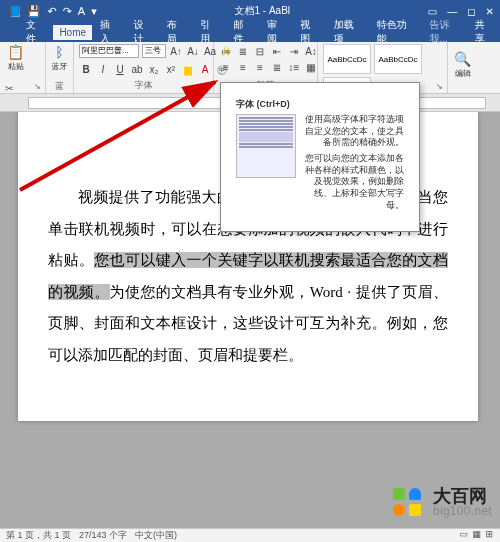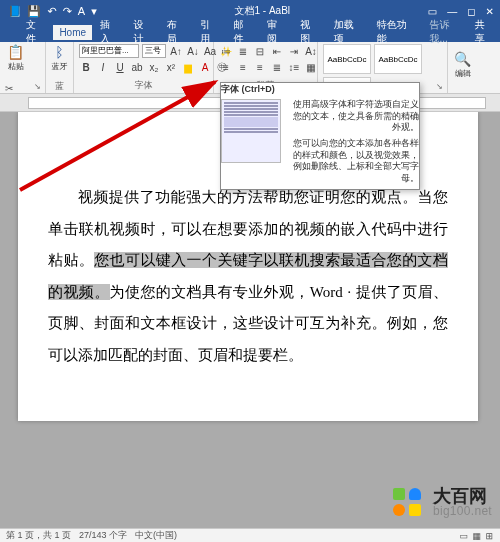--- a/index.html
+++ b/index.html
@@ -25,27 +25,27 @@
   .ribbon .icobtn { width: 14px; height: 14px; font-size: 10px; color: #444; display: flex; align-items: center; justify-content: center; }
   .ribbon .styleprev { width: 48px; height: 30px; border: 1px solid #ccc; background: #fff; display: flex; align-items: center; justify-content: center; font-size: 8px; }
   .ribbon .launcher { position: absolute; bottom: 1px; right: 1px; width: 10px; height: 10px; font-size: 8px; color: #666; }
   .rulerarea { background: #e6e6e6; height: 18px; border-bottom: 1px solid #c8c8c8; position: relative; }
   .ruler { position: absolute; left: 28px; right: 14px; top: 3px; height: 12px; background: #fff; border: 1px solid #bbb; }
   .docscroll { position: absolute; top: 112px; left: 0; right: 0; bottom: 14px; background: #ababab; overflow: hidden; }
   .page { position: absolute; left: 18px; top: 0; width: 460px; background: #fff; box-shadow: 0 0 4px rgba(0,0,0,0.3); padding: 70px 30px 50px 30px; font-size: 15px; line-height: 2.1; color: #000; font-family: SimSun, serif; text-align: justify; }
   .page .para { text-indent: 2em; }
   .page .hl { background: #bfbfbf; }
   .arrow { position: absolute; top: 0; left: 0; pointer-events: none; z-index: 50; }
-  .tooltip { position: absolute; left: 220px; top: 82px; width: 200px; background: #fff; border: 1px solid #8a8a8a; box-shadow: 2px 2px 6px rgba(0,0,0,0.25); font-size: 9px; color: #333; padding: 0; z-index: 40; }
+  .tooltip { position: absolute; left: 220px; top: 82px; width: 200px; background: #fff; border: 1px solid #8a8a8a; box-shadow: 2px 2px 6px rgba(0,0,0,0.25); font-size: 9px; color: #333; padding: 15px; z-index: 40; }
   .tooltip .tt-title { font-weight: bold; margin-bottom: 3px; }
   .tooltip .tt-body { display: flex; gap: 6px; }
   .tooltip .tt-thumb { width: 60px; height: 64px; border: 1px solid #bbb; background: #eef; flex-shrink: 0; display: flex; flex-direction: column; padding: 2px; gap: 1px; }
   .tooltip .tt-thumb .ln { height: 2px; background: #99b; }
   .tooltip .tt-text p { margin-bottom: 4px; line-height: 1.3; text-align: right; }
-  .statusbar { position: absolute; bottom: 0; left: 0; right: 0; height: 14px; background: #f3f3f3; border-top: 1px solid #c8c8c8; display: flex; align-items: center; font-size: 9px; color: #555; padding: 0 6px; gap: 8px; }
+  .statusbar { position: absolute; bottom: 0; left: 0; right: 0; height: 14px; background: #f3f3f3; border-top: 1px solid #c8c8c8; display: flex; align-items: flex-start; font-size: 9px; color: #555; padding: 0 6px; gap: 8px; }
   .statusbar .spacer { flex: 1; }
   .statusbar .viewbtns span { margin: 0 1px; font-size: 9px; }
   .brand { position: absolute; right: 8px; bottom: 24px; display: flex; align-items: center; gap: 12px; color: #333; z-index: 60; }
   .brand .logo { width: 28px; height: 28px; position: relative; }
   .brand .logo span { position: absolute; width: 12px; height: 12px; border-radius: 2px; }
   .brand .logo .b1 { left: 0; top: 0; background: #6ec53d; }
   .brand .logo .b2 { right: 0; top: 0; background: #1b87ff; border-radius: 50% 50% 2px 2px; }
   .brand .logo .b3 { left: 0; bottom: 0; background: #ff8a00; border-radius: 50%; }
   .brand .logo .b4 { right: 0; bottom: 0; background: #ffd500; }
   .brand .text { line-height: 1.05; }
@@ -110,21 +110,21 @@
     <div class="controls">
       <div class="bigbtn">
         <span class="ico" style="color:#2b579a">ᛒ</span>
         <span>蓝牙</span>
       </div>
     </div>
     <div class="grouplabel">蓝牙</div>
   </div>
 
   <div class="group" style="width:140px">
-    <div class="controls" style="flex-direction:column;align-items:flex-start;gap:2px">
+    <div class="controls" style="align-items:flex-start;gap:2px">
       <div class="row">
         <div class="fontsel">阿里巴巴普...</div>
         <div class="sizesel">三号</div>
         <div class="icobtn">A↑</div>
         <div class="icobtn">A↓</div>
         <div class="icobtn">Aa</div>
         <div class="icobtn">✨</div>
       </div>
       <div class="row">
         <div class="icobtn">

